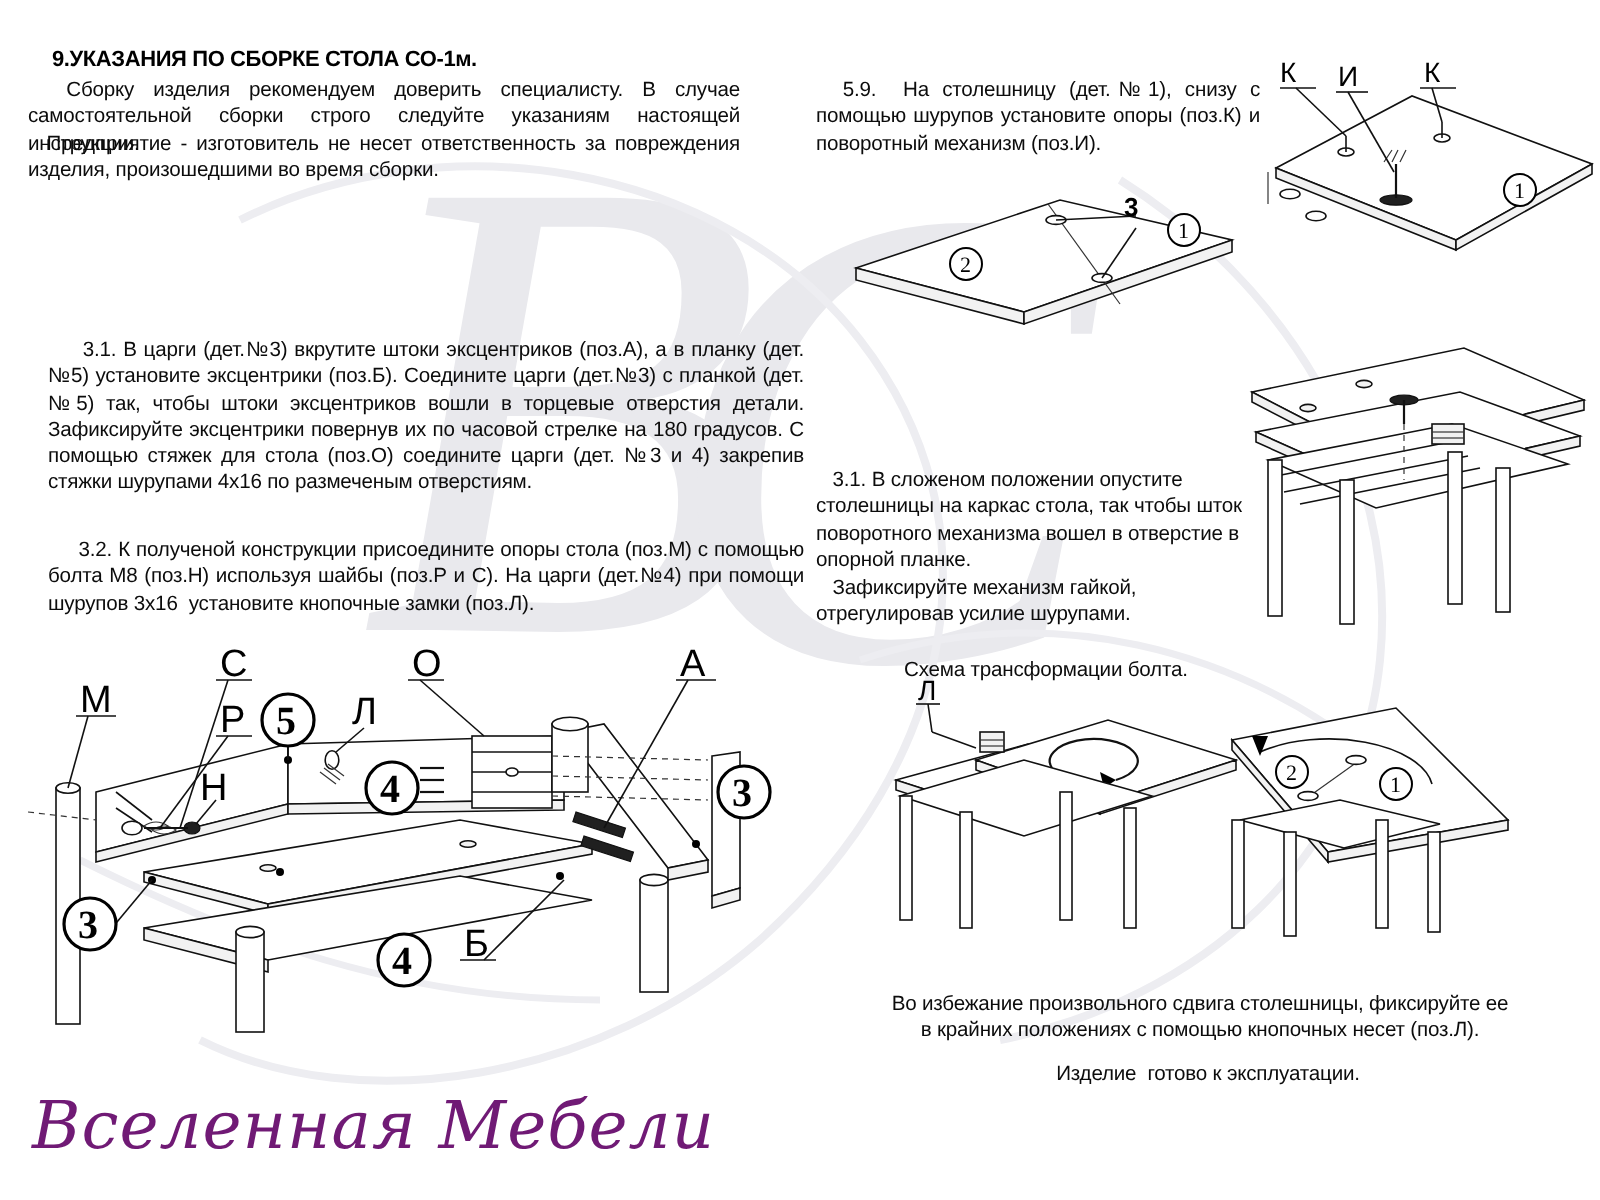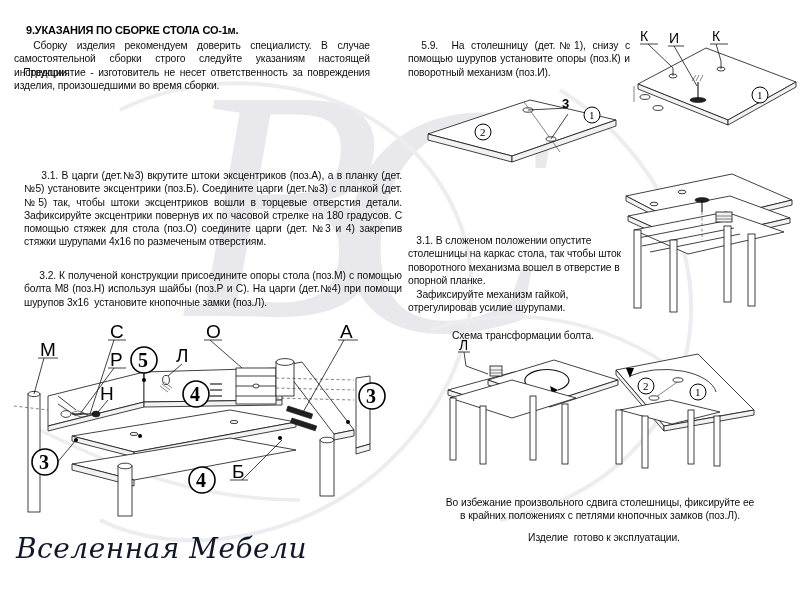--- a/index.html
+++ b/index.html
@@ -73,26 +73,26 @@
   .dsh { stroke: #333; stroke-width: 0.6; fill: none; stroke-dasharray: 3 2.5; }
   .fw  { fill: #ffffff; stroke: #111; stroke-width: 0.8; }
   .fg  { fill: #f2f2f2; stroke: #111; stroke-width: 0.8; }
   .fd  { fill: #202020; stroke: #111; stroke-width: 0.6; }
   .cir { fill: #fff; stroke: #000; stroke-width: 1.6; }
   .cir-t { fill: #fff; stroke: #000; stroke-width: 1; }
 
   
   .logo {
     position: absolute;
-    left: 16px; top: 532px;
+    left: 16px; top: 543px;
     z-index: 5;
     font-family: "DejaVu Serif", serif;
     font-style: italic;
-    font-size: 28px;
-    color: #0f172a;
+    font-size: 33px;
+    color: #701a75;
     letter-spacing: 0.5px;
     white-space: nowrap;
   }
 </style>
 </head>
 <body>
 
 <div id="page">
 
   <div class="wm wm-b">В</div>
@@ -115,21 +115,21 @@
 
   <div class="txt just" style="left:24px; top:269px; width:378px;">     3.2. К полученой конструкции присоедините опоры стола (поз.М) с помощью болта М8 (поз.Н) используя шайбы (поз.Р и С). На царги (дет.№4) при помощи шурупов 3х16  установите кнопочные замки (поз.Л).</div>
 
 
   <div class="txt" style="left:408px; top:234px; width:214px;">   3.1. В сложеном положении опустите столешницы на каркас стола, так чтобы шток поворотного механизма вошел в отверстие в опорной планке.</div>
   <div class="txt" style="left:408px; top:288px; width:214px;">   Зафиксируйте механизм гайкой, отрегулировав усилие шурупами.</div>
 
   <div class="txt" style="left:452px; top:329px; width:220px;">Схема трансформации болта.</div>
 
   <div class="txt ctr" style="left:405px; top:496px; width:390px;">Во избежание произвольного сдвига столешницы, фиксируйте ее
-в крайних положениях с петлями кнопочных замков (поз.Л).</div>
+в крайних положениях с помощью кнопочных несет (поз.Л).</div>
   <div class="txt ctr" style="left:409px; top:531px; width:390px;">Изделие  готово к эксплуатации.</div>
 
   <svg class="dg" style="left:628px; top:24px;" width="172" height="100">
 
     <polygon class="fw" points="10,60 78,24 168,58 100,96"></polygon>
     <polygon class="fg" points="10,60 10,65 100,101 100,96"></polygon>
     <polygon class="fg" points="100,96 100,101 168,63 168,58"></polygon>
 
     <ellipse class="fw" cx="45" cy="52" rx="4" ry="2"></ellipse>
     <line class="ln" x1="45" y1="44" x2="45" y2="52"></line>

